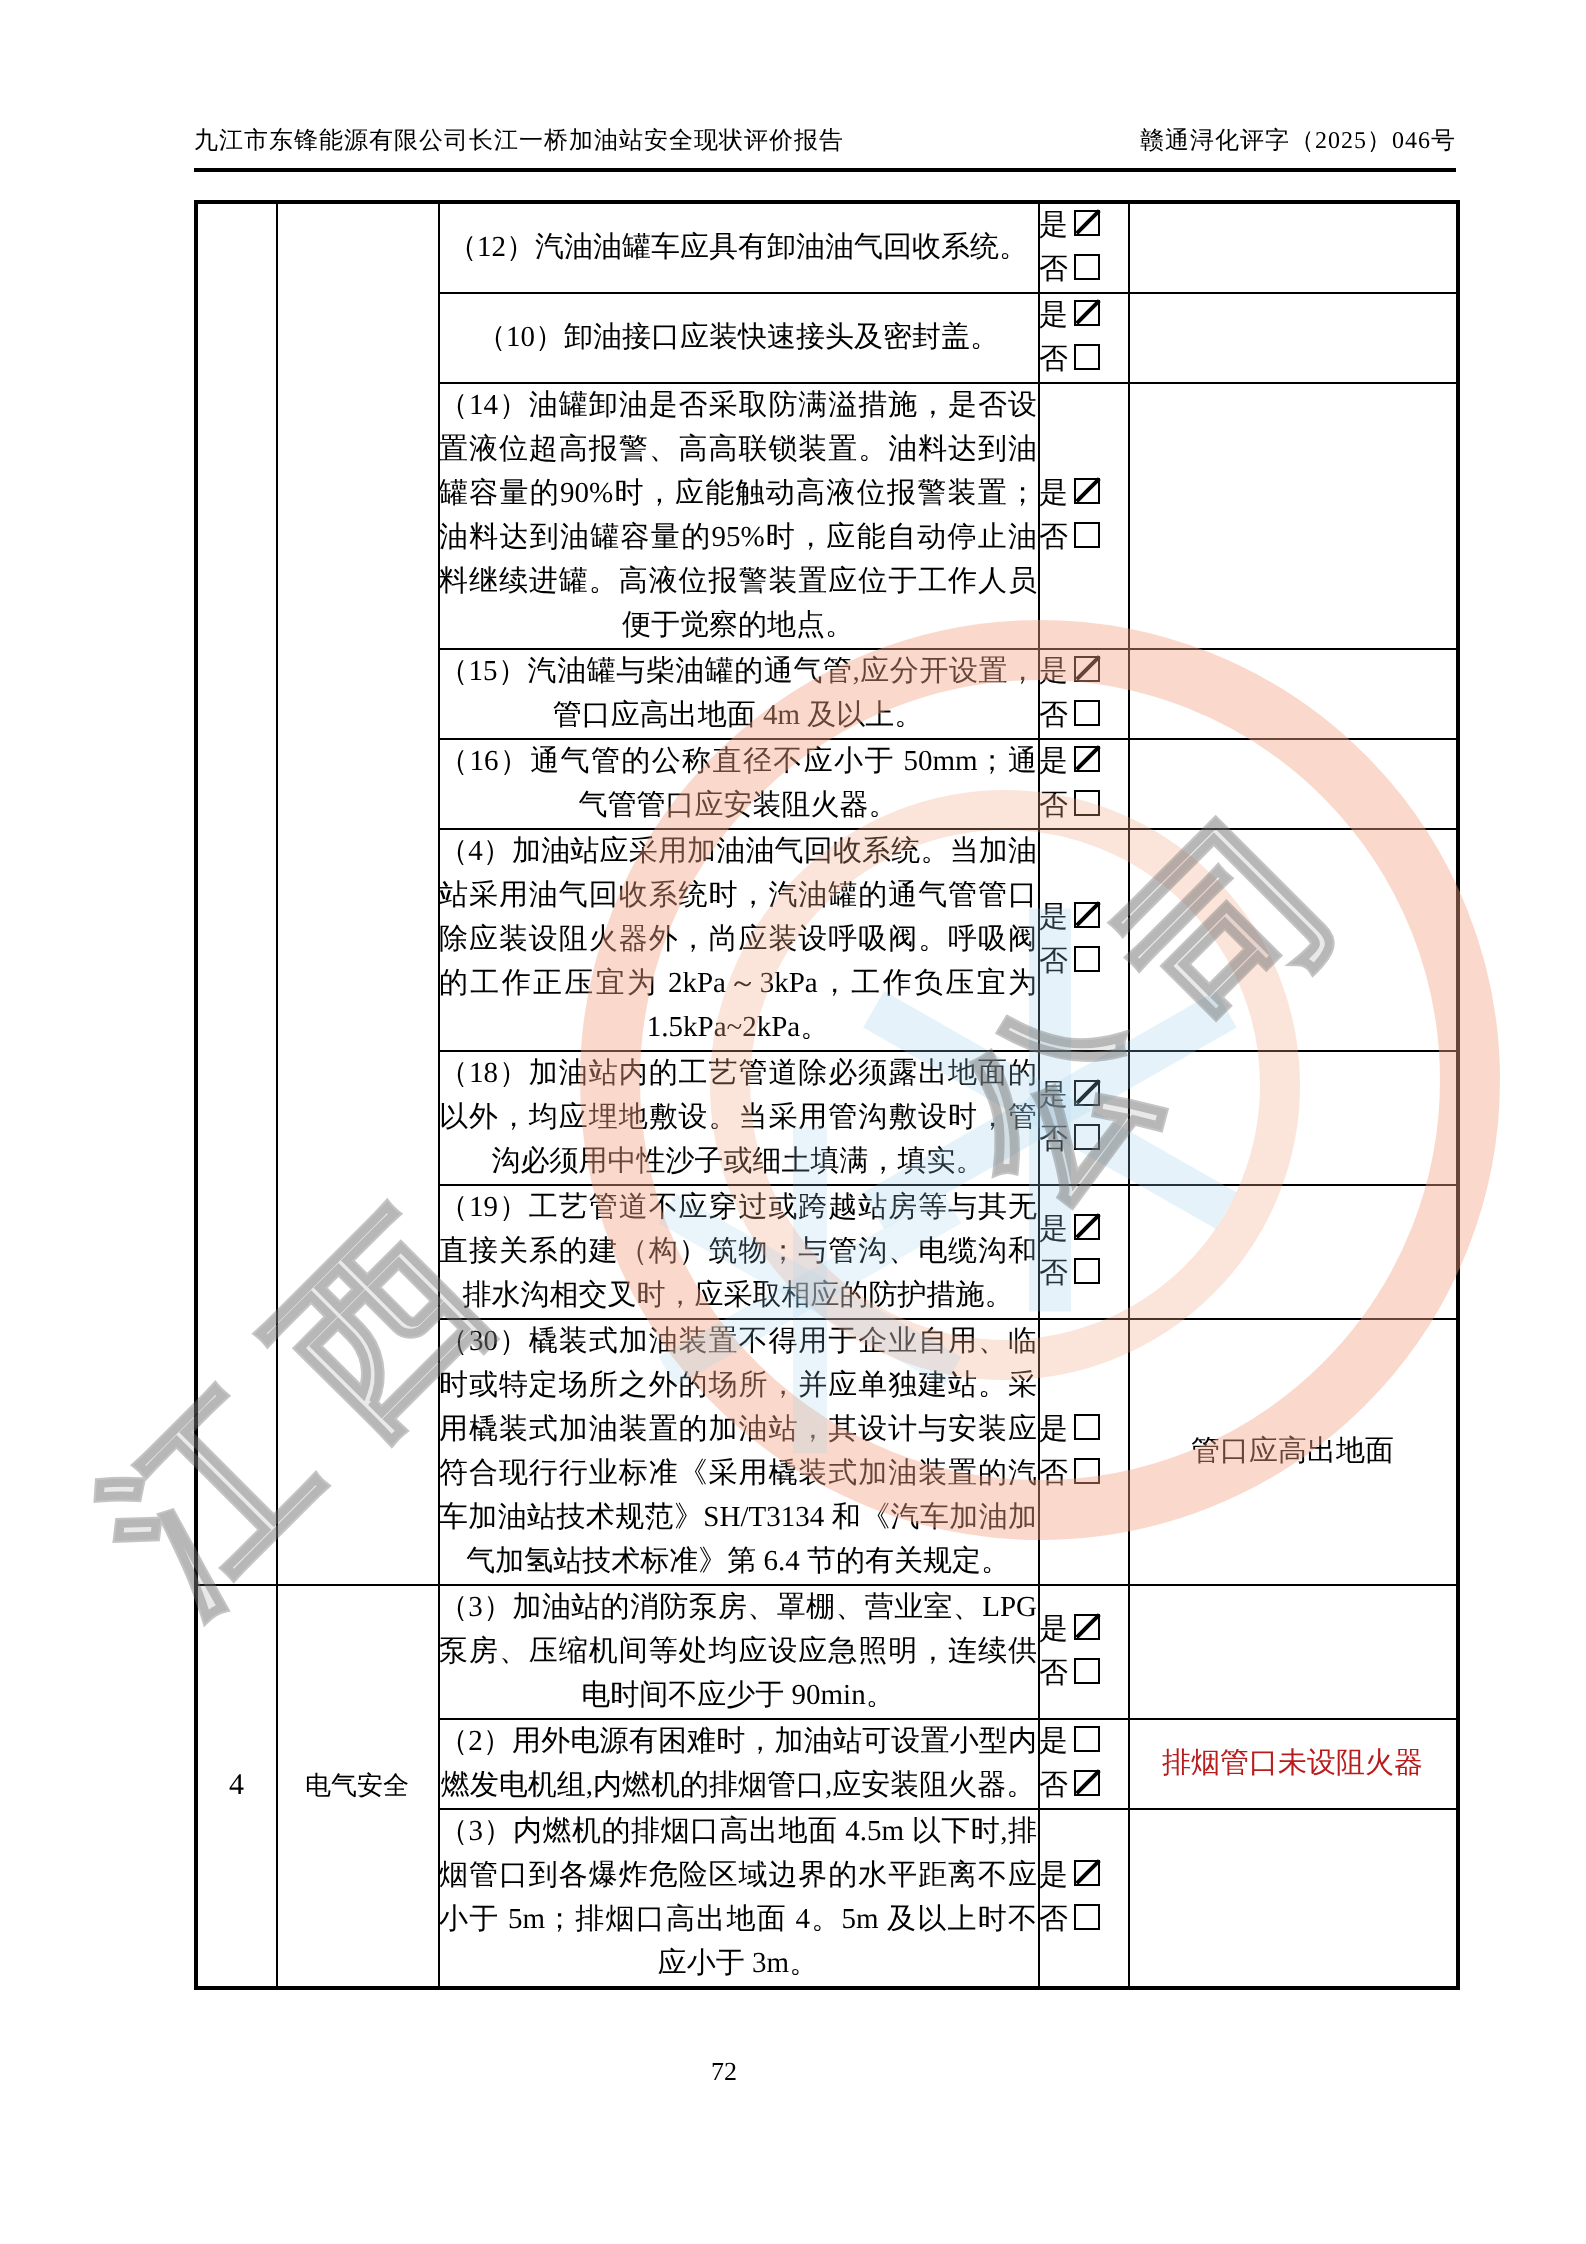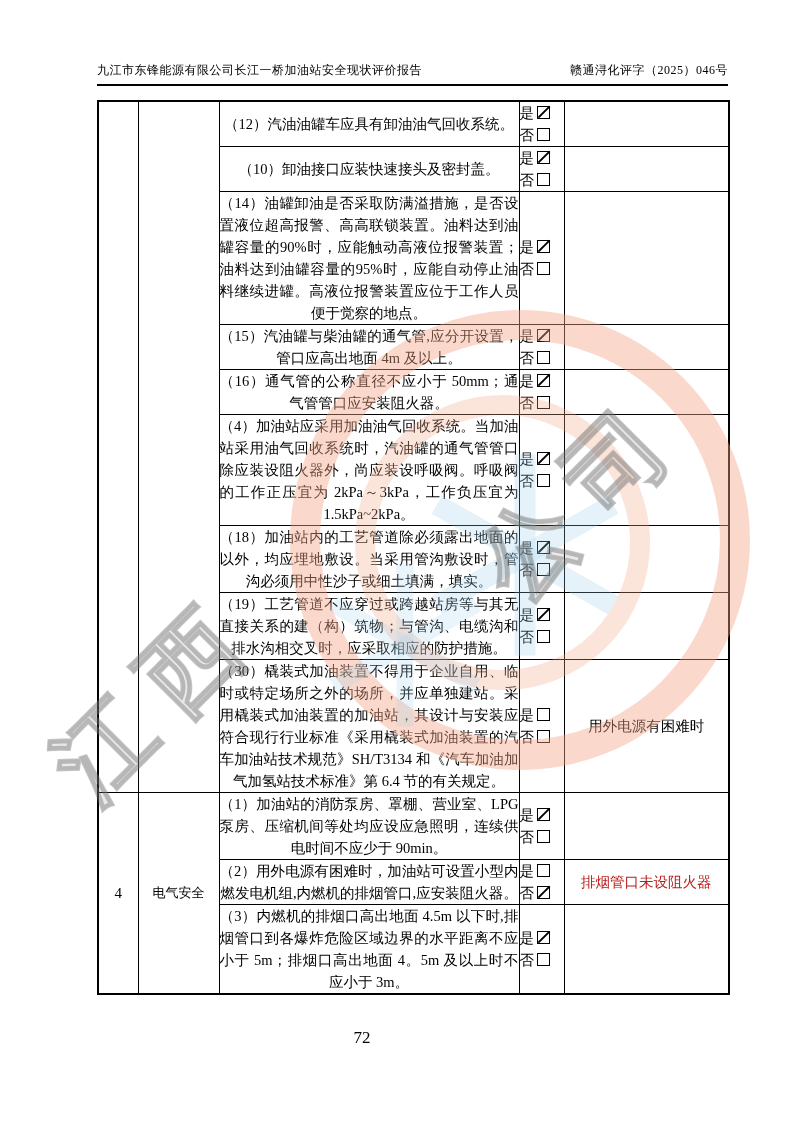--- a/index.html
+++ b/index.html
@@ -82,21 +82,21 @@
   .wm-gray.frag-b{left:542px;top:500px;}
   .wm-red{
     position:absolute;left:318px;top:676px;z-index:3;
     font-size:88px;font-weight:bold;letter-spacing:4px;
     color:rgba(214,62,48,0.48);white-space:nowrap;
   }
 
   
   .footer{
     position:absolute;left:0;top:1028px;width:724px;
-    text-align:center;font-size:17px;z-index:1;
+    text-align:center;font-size:13px;z-index:1;
   }
 </style>
 </head>
 <body>
 
 <div class="page">
 
   <div class="wm">
     <div class="wm-ring1"></div>
     <div class="wm-ring2"></div>
@@ -198,26 +198,26 @@
               <div>否<span class="cb"></span></div>
             </td>
             <td class="rem-cell"></td>
           </tr>
           <tr>
             <td class="item-cell">（30）橇装式加油装置不得用于企业自用、临时或特定场所之外的场所，并应单独建站。采用橇装式加油装置的加油站，其设计与安装应符合现行行业标准《采用橇装式加油装置的汽车加油站技术规范》SH/T3134 和《汽车加油加气加氢站技术标准》第 6.4 节的有关规定。</td>
             <td class="yn-cell">
               <div>是<span class="cb"></span></div>
               <div>否<span class="cb"></span></div>
             </td>
-            <td class="rem-cell">用外电源有困难时</td>
+            <td class="rem-cell">管口应高出地面</td>
           </tr>
           <tr>
             <td class="seq-cell" rowspan="3">4</td>
             <td class="cat-cell" rowspan="3">电气安全</td>
-            <td class="item-cell">（1）加油站的消防泵房、罩棚、营业室、LPG 泵房、压缩机间等处均应设应急照明，连续供电时间不应少于 90min。</td>
+            <td class="item-cell">（3）加油站的消防泵房、罩棚、营业室、LPG 泵房、压缩机间等处均应设应急照明，连续供电时间不应少于 90min。</td>
             <td class="yn-cell">
               <div>是<span class="cb checked"></span></div>
               <div>否<span class="cb"></span></div>
             </td>
             <td class="rem-cell"></td>
           </tr>
           <tr>
             <td class="item-cell">（2）用外电源有困难时，加油站可设置小型内燃发电机组,内燃机的排烟管口,应安装阻火器。</td>
             <td class="yn-cell">
               <div>是<span class="cb"></span></div>

